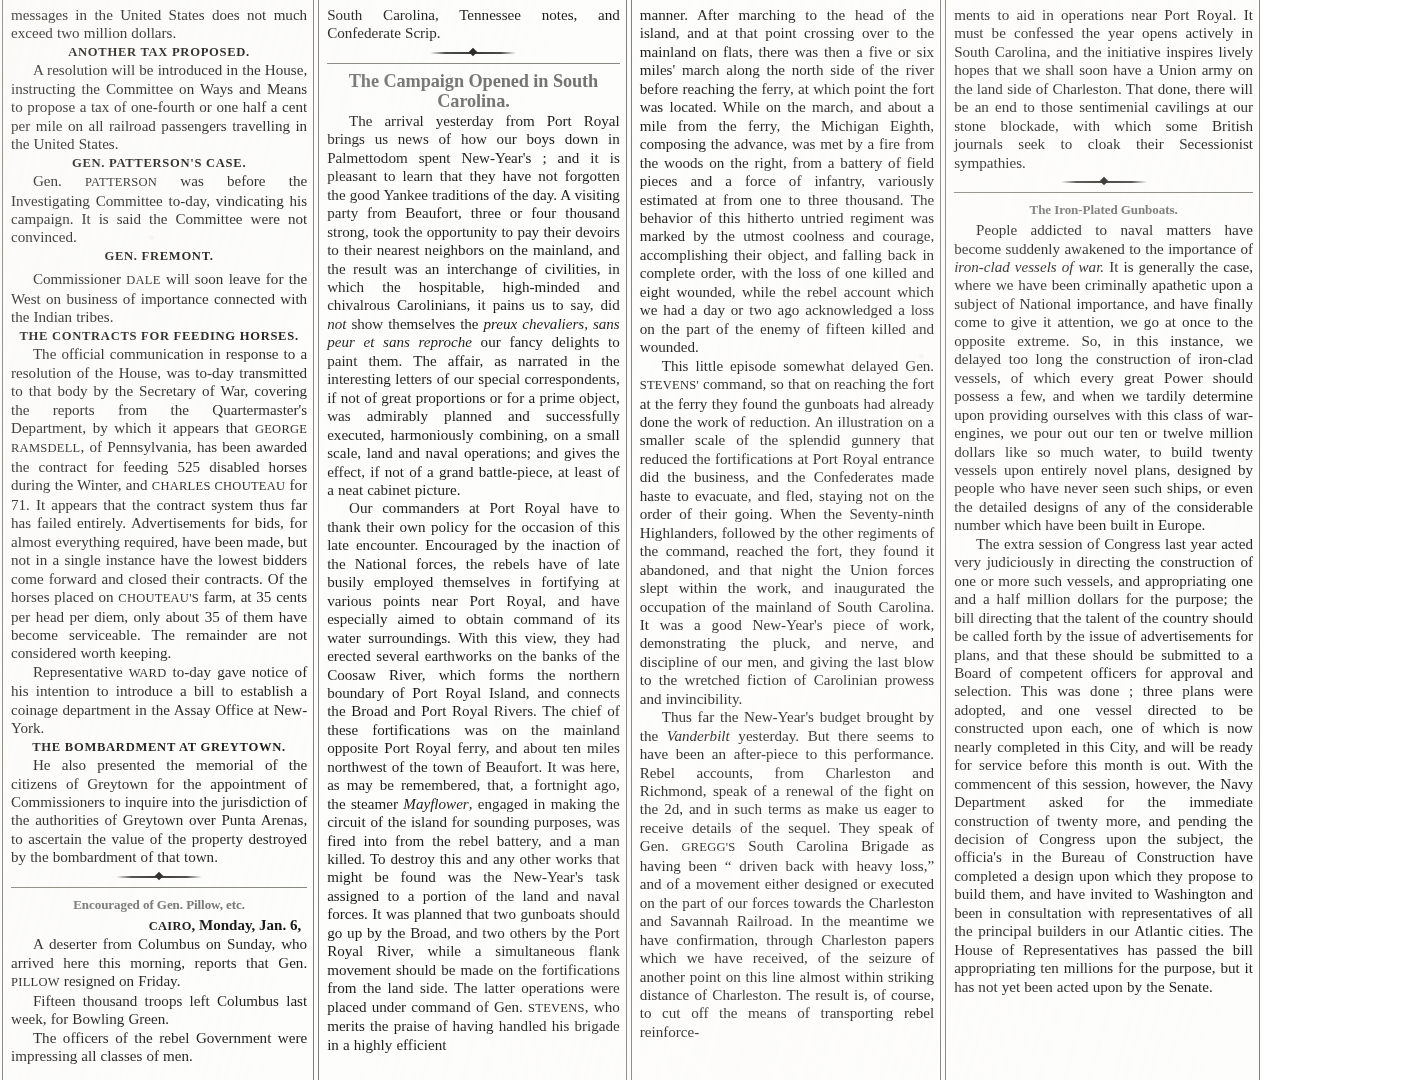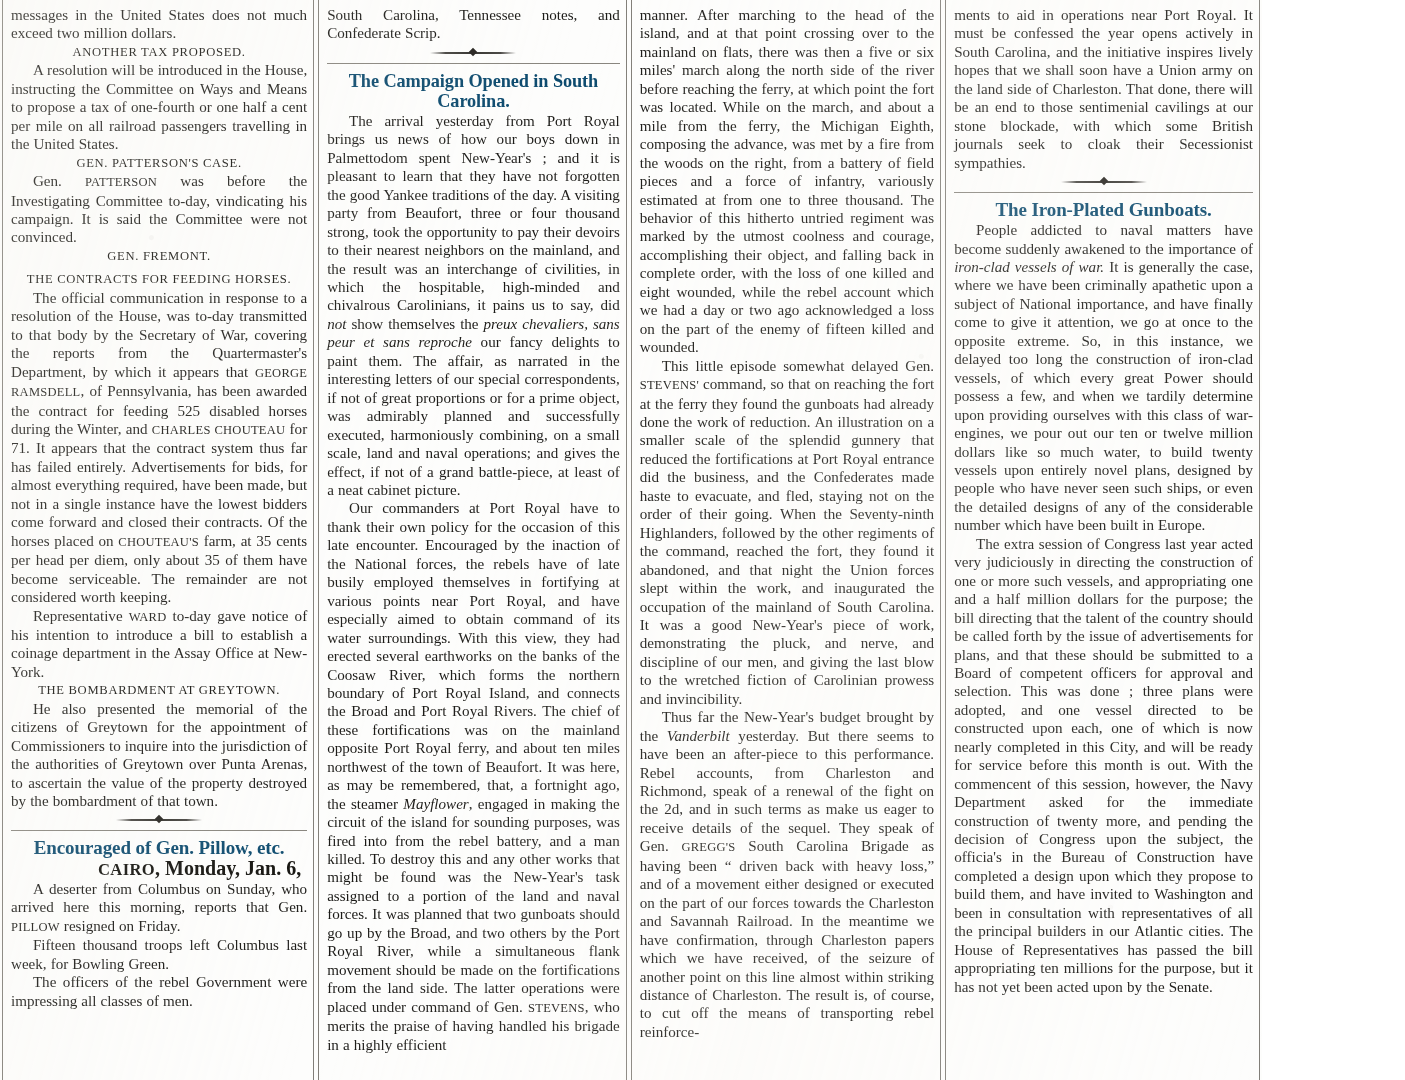--- a/index.html
+++ b/index.html
@@ -86,41 +86,41 @@
   }
   .para.noind { text-indent: 0; }
 
   
   .head {
     font-size: 12.6px;
     line-height: 18.45px;
     text-align: center;
     letter-spacing: .055em;
     text-transform: uppercase;
-    font-weight: 400;
+    font-weight: 700;
     color: #14130f;
     white-space: nowrap;
   }
 
   
   .headline {
     font-size: 18.3px;
     line-height: 20px;
     font-weight: bold;
     text-align: center;
     letter-spacing: -0.005em;
-    color: #0c4a6e;
+    color: #737373;
     padding: 2px 0 1px;
   }
   .headline.small {
-    font-size: 19px;
+    font-size: 13px;
   }
 
   .dateline {
-    font-size: 20px;
+    font-size: 15px;
     line-height: 18.45px;
     text-align: right;
     font-weight: bold;
     padding-right: 6px;
     color: #14130f;
   }
 
   
   .sc {
     font-size: .83em;
@@ -181,20 +181,21 @@
 
     <h3 class="head">ANOTHER TAX PROPOSED.</h3>
     <p class="para">A resolution will be introduced in the House, instructing the Committee on Ways and Means to propose a tax of one-fourth or one half a cent per mile on all railroad passengers travelling in the United States.</p>
 
     <h3 class="head">GEN. PATTERSON'S CASE.</h3>
     <p class="para"><span>Gen. </span><span class="sc">Patterson</span><span> was before the Investigating Committee to-day, vindicating his campaign. It is said the Committee were not convinced.</span></p>
 
     <h3 class="head">GEN. FREMONT.</h3>
 
     <div class="spacer"></div>
+    <p class="para"><span>Commissioner </span><span class="sc">Dale</span><span> will soon leave for the West on business of importance connected with the Indian tribes.</span></p>
 
     <h3 class="head">THE CONTRACTS FOR FEEDING HORSES.</h3>
     <p class="para"><span>The official communication in response to a resolution of the House, was to-day transmitted to that body by the Secretary of War, covering the reports from the Quartermaster's Department, by which it appears that </span><span class="sc">George Ramsdell</span><span>, of Pennsylvania, has been awarded the contract for feeding 525 disabled horses during the Winter, and </span><span class="sc">Charles Chouteau</span><span> for 71. It appears that the contract system thus far has failed entirely. Advertisements for bids, for almost everything required, have been made, but not in a single instance have the lowest bidders come forward and closed their contracts. Of the horses placed on </span><span class="sc">Chouteau's</span><span> farm, at 35 cents per head per diem, only about 35 of them have become serviceable. The remainder are not considered worth keeping.</span></p>
 
     <p class="para"><span>Representative </span><span class="sc">Ward</span><span> to-day gave notice of his intention to introduce a bill to establish a coinage department in the Assay Office at New-York.</span></p>
 
     <h3 class="head">THE BOMBARDMENT AT GREYTOWN.</h3>
     <p class="para">He also presented the memorial of the citizens of Greytown for the appointment of Commissioners to inquire into the jurisdiction of the authorities of Greytown over Punta Arenas, to ascertain the value of the property destroyed by the bombardment of that town.</p>
 
     <div class="divider"></div>

